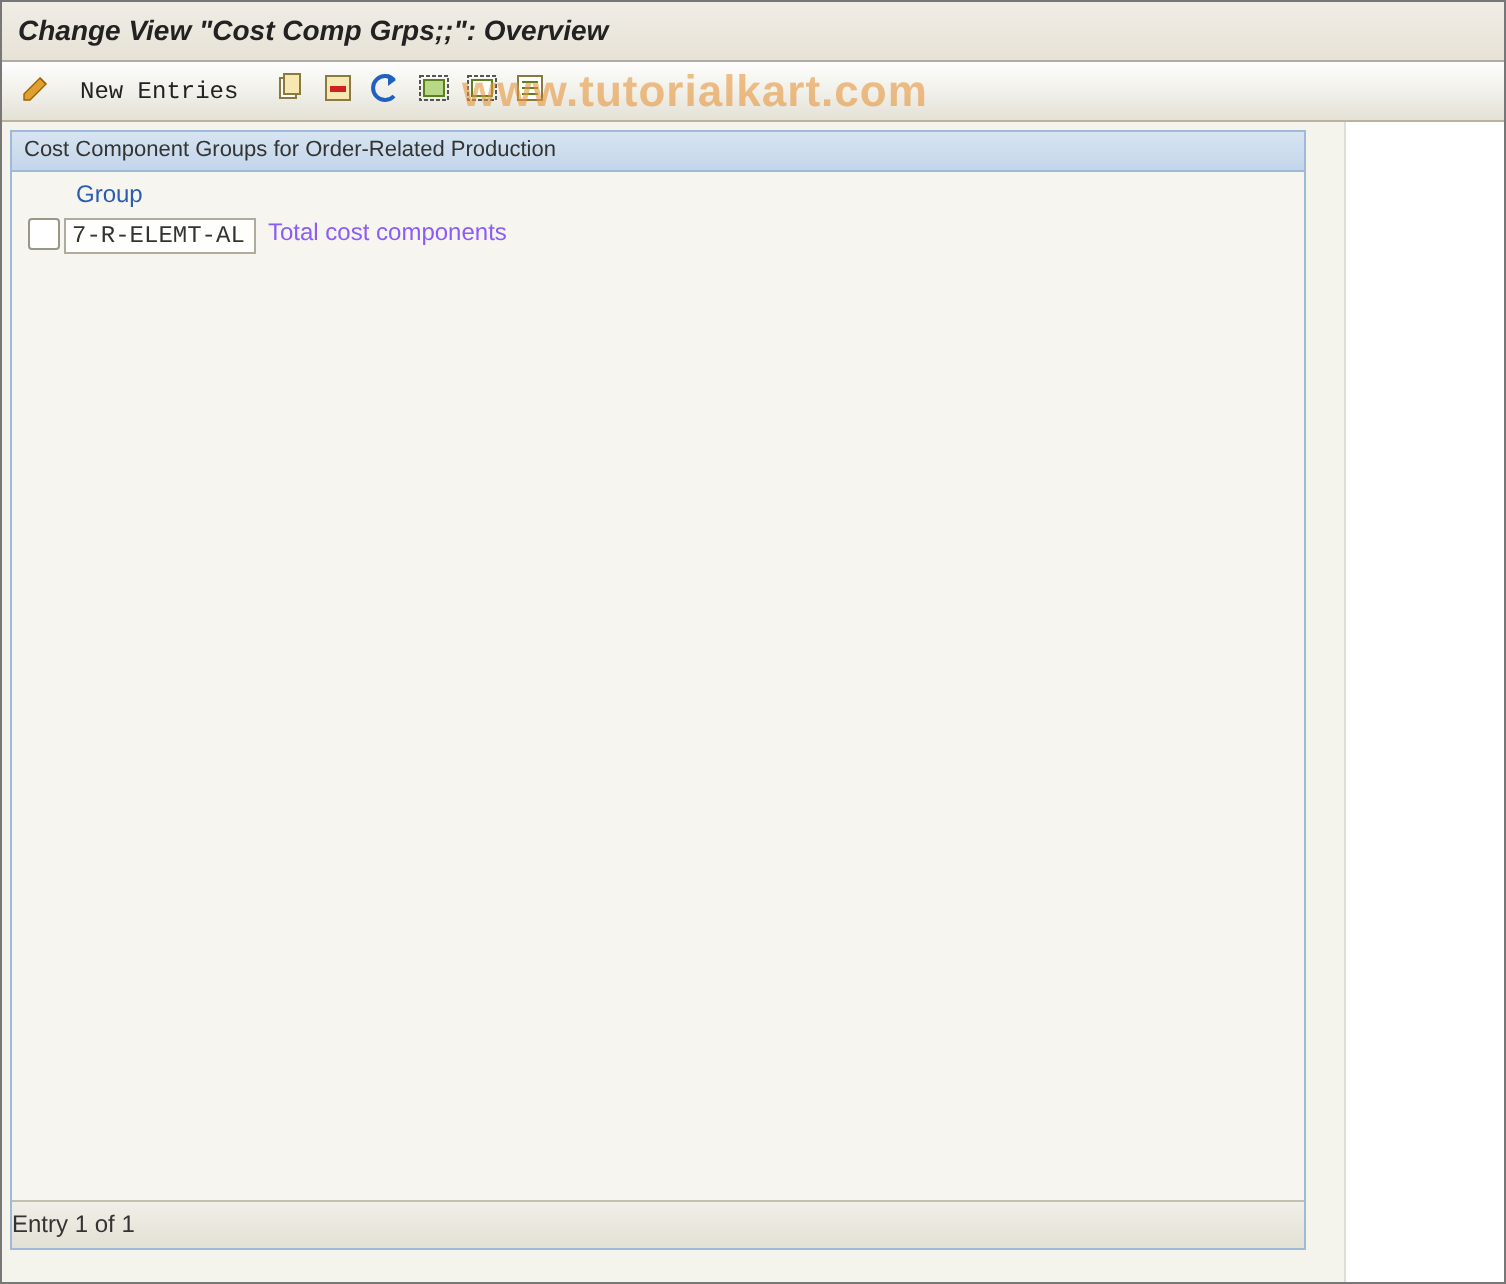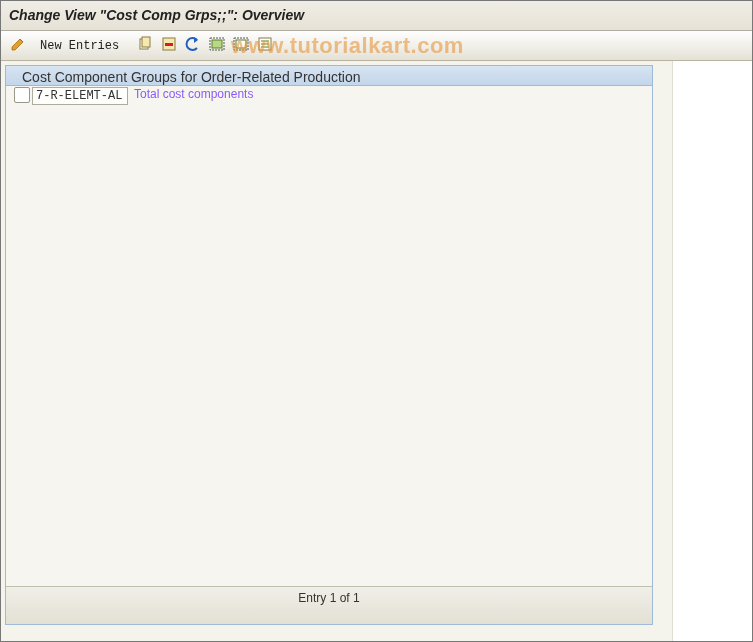--- a/index.html
+++ b/index.html
@@ -78,22 +78,22 @@
       background: #f2f1ea;
       border: 1px solid #9fb9d8;
       display: flex;
       flex-direction: column;
       position: relative;
     }
     .panel-header {
       background: linear-gradient(to bottom, #d7e4f2 0%, #c3d6ea 100%);
       border-bottom: 1px solid #9fb9d8;
       height: 20px;
-      padding: 3px 16px;
-      font-size: 14px;
+      padding: 3px 6px;
+      font-size: 11px;
       color: #333;
     }
     .table-area {
       flex: 1;
       background: #f6f5ef;
       overflow: hidden;
       position: relative;
     }
     .col-header {
       padding: 4px 4px 4px 32px;
@@ -122,24 +122,24 @@
       padding: 1px 3px;
       border: 1px solid #b0ac9d;
       background: #fefefd;
       color: #333;
     }
     .row-desc {
       padding-left: 4px;
       color: #8b5cf6;
     }
     .pagination {
-      height: 38px;
+      height: 24px;
       background: linear-gradient(to bottom, #f0efe8, #e3e0d4);
       border-top: 1px solid #c4c0b0;
-      text-align: center;
+      text-align: left;
       line-height: 22px;
       font-size: 12px;
       color: #333;
     }
     .page-edge {
       position: absolute;
       right: 0;
       top: 0;
       width: 80px;
       height: 100%;
@@ -216,20 +216,21 @@
         </svg>
     </span>
   </div>
   <div class="watermark">www.tutorialkart.com</div>
 </div>
 
 <div class="content-area">
   <div class="panel">
     <div class="panel-header">Cost Component Groups for Order-Related Production</div>
     <div class="table-area">
+      <div class="col-header">Group</div>
       <div class="row">
         <div class="row-checkbox"></div>
         <input class="row-input" type="text" value="7-R-ELEMT-AL" style="">
         <span class="row-desc">Total cost components</span>
       </div>
     </div>
     <div class="pagination">Entry 1 of 1</div>
   </div>
   <div class="page-edge"></div>
 </div>

